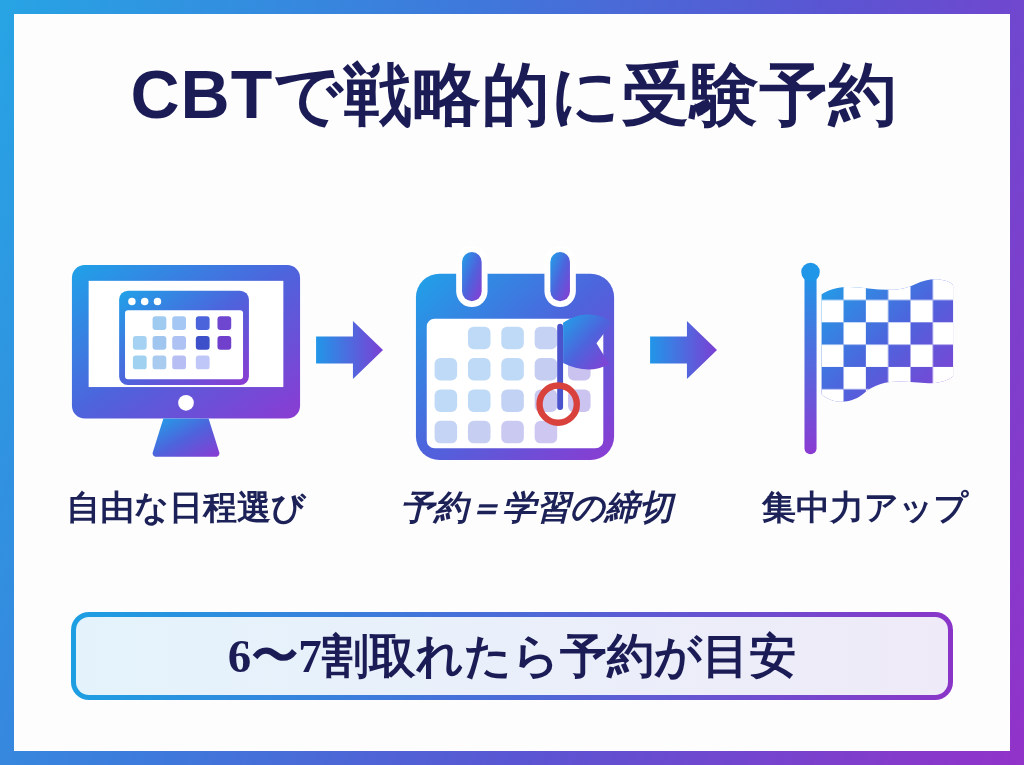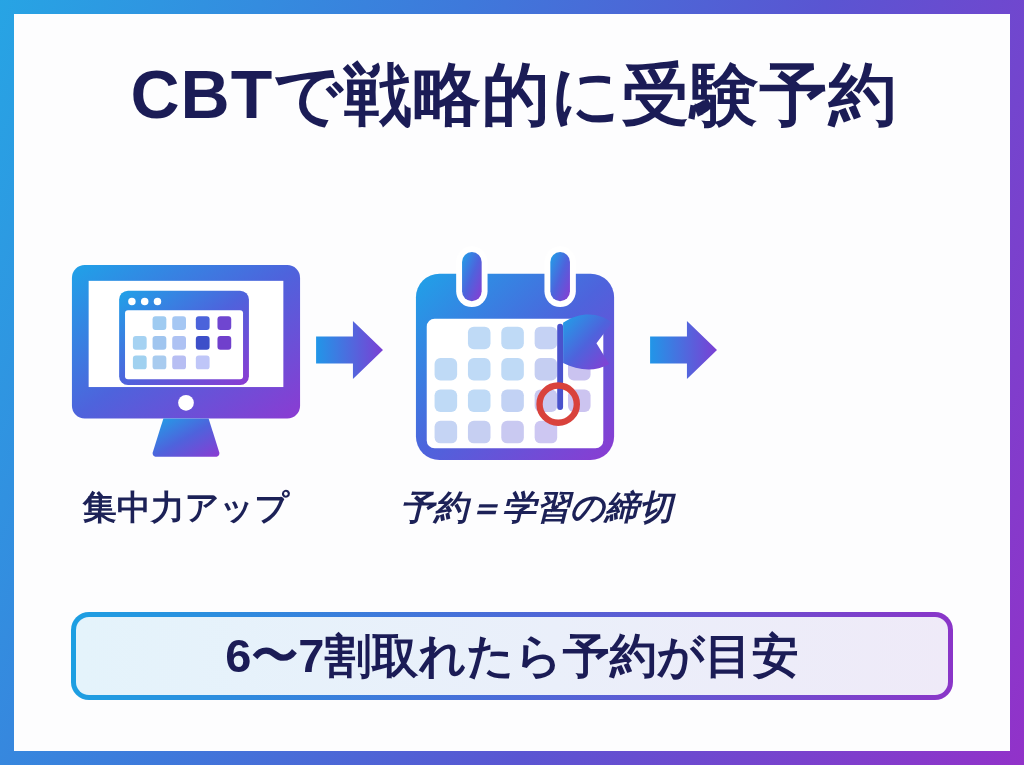--- a/index.html
+++ b/index.html
@@ -39,20 +39,21 @@
     position:absolute; left:57px; right:57px; top:598px; height:88px;
     border:5px solid transparent; border-radius:18px;
     background:
       linear-gradient(90deg,#E4F3FB 0%, #EAEFFA 55%, #EFEAF8 100%) padding-box,
       linear-gradient(90deg,#1D9FE2 0%, #4B6AD8 50%, #8A35C8 100%) border-box;
     display:flex; align-items:center; justify-content:center;
   }
   .banner-text {
     font-size:47px; font-weight:900; color:#1B1C56;
     white-space:nowrap;
+    font-family:Liberation Serif, serif;
   }
   .defs-holder { position:absolute; width:0; height:0; }
 </style>
 </head>
 <body>
 
 <div class="frame">
   <div class="panel">
 
     <svg class="defs-holder" aria-hidden="true">
@@ -106,21 +107,21 @@
             <rect x="106" y="78" width="14" height="14" rx="3" fill="#AEC2F3"></rect>
             <rect x="130" y="78" width="14" height="14" rx="3" fill="#3D4FC9"></rect>
             <rect x="152" y="78" width="14" height="14" rx="3" fill="#7040CC"></rect>
             <rect x="66" y="98" width="14" height="14" rx="3" fill="#A0D1F0"></rect>
             <rect x="86" y="98" width="14" height="14" rx="3" fill="#A8CBEF"></rect>
             <rect x="106" y="98" width="14" height="14" rx="3" fill="#B7BEF3"></rect>
             <rect x="130" y="98" width="14" height="14" rx="3" fill="#BFC6F8"></rect>
           </g>
         </svg>
       </div>
-      <div class="step-label">集中力アップ</div>
+      <div class="step-label">自由な日程選び</div>
     </div>
 
     <div class="arrow arrow1">
       <svg viewBox="0 0 72 66" width="70" height="64">
         <path d="M0,19 H38 V3 L69,33 L38,63 V47 H0 Z" fill="url(#garr)"></path>
       </svg>
     </div>
 
     <div class="step step2">
       <div class="icon-box">
@@ -161,19 +162,32 @@
       </div>
       <div class="step-label">予約＝学習の締切</div>
     </div>
 
     <div class="arrow arrow2">
       <svg viewBox="0 0 72 66" width="70" height="64">
         <path d="M0,19 H38 V3 L69,33 L38,63 V47 H0 Z" fill="url(#garr)"></path>
       </svg>
     </div>
 
+    <div class="step step3">
+      <div class="icon-box">
+        <svg viewBox="0 0 200 220" width="186" height="205">
+          <rect x="36" y="14" width="13" height="198" rx="6.5" fill="url(#gpole)"></rect>
+          <circle cx="42.5" cy="16" r="10" fill="#1F96E8"></circle>
+          <g clip-path="url(#flagclip)">
+            <rect x="54" y="18" width="146" height="146" fill="url(#gdiag)"></rect>
+            <rect x="54" y="18" width="146" height="146" fill="url(#chk)"></rect>
+          </g>
+        </svg>
+      </div>
+      <div class="step-label">集中力アップ</div>
+    </div>
 
     <div class="banner">
       <span class="banner-text">6〜7割取れたら予約が目安</span>
     </div>
 
   </div>
 </div>
 
 </body></html>

